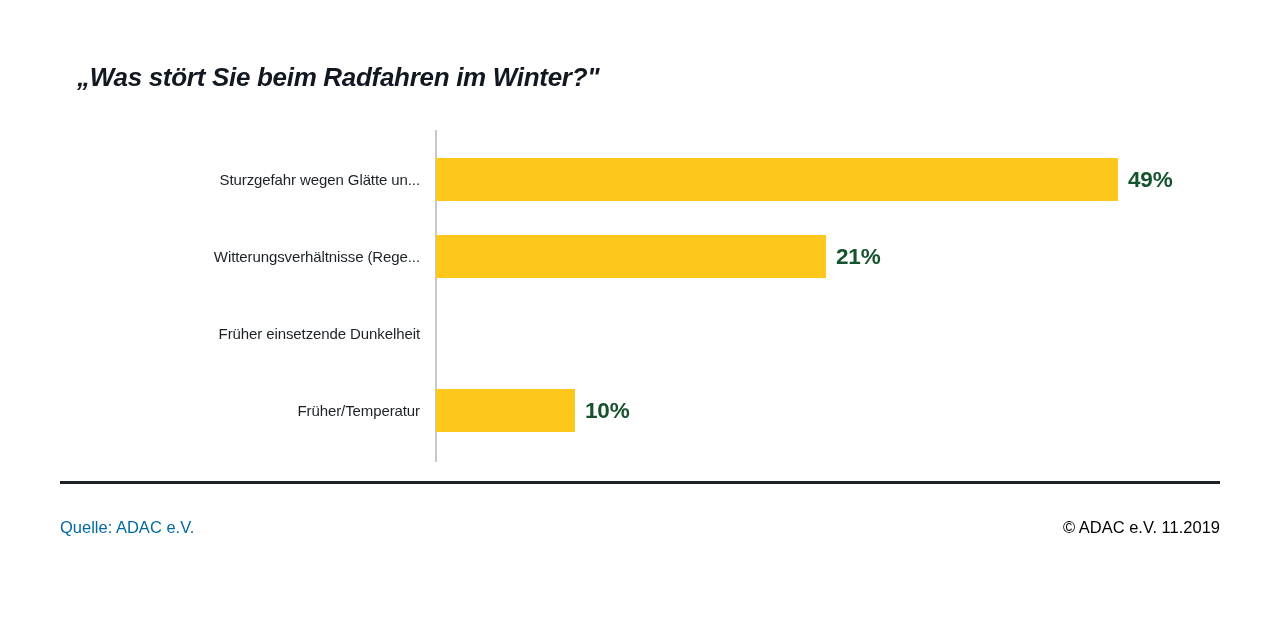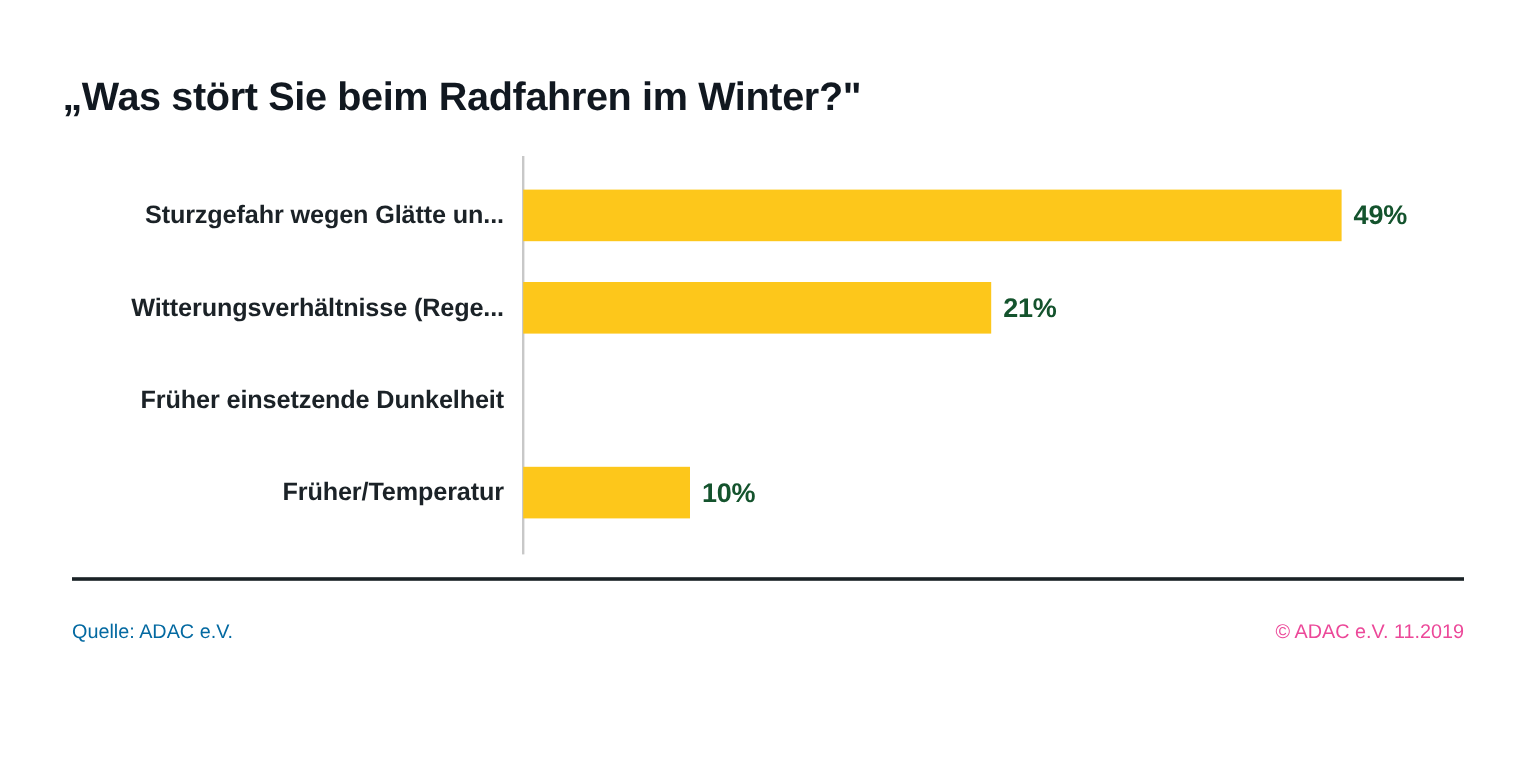--- a/index.html
+++ b/index.html
@@ -15,24 +15,25 @@
   #infographic {
     position: relative;
     width: 1280px;
     height: 633px;
     background: #ffffff;
   }
 
   
   .chart-title {
     position: absolute;
-    left: 52px;
+    left: 77px;
     top: 62px;
-    font-size: 33px;
+    font-size: 26px;
     font-weight: 700;
+    font-style: italic;
     letter-spacing: -0.3px;
     color: #111820;
     white-space: nowrap;
   }
 
   
   .plot-area {
     position: absolute;
     left: 0;
     top: 128px;
@@ -68,22 +69,22 @@
 
   .cat-label {
     position: absolute;
     left: 0;
     top: 0;
     width: 420px;
     height: 43px;
     display: flex;
     align-items: center;
     justify-content: flex-end;
-    font-size: 21px;
-    font-weight: 700;
+    font-size: 15px;
+    font-weight: 400;
     color: #1b2227;
     white-space: nowrap;
     overflow: hidden;
     letter-spacing: -0.1px;
     padding-left: 32px;
   }
 
   .bar-track {
     position: absolute;
     left: 436px;
@@ -124,21 +125,21 @@
     font-size: 16.5px;
     color: #0369a1;
     white-space: nowrap;
   }
 
   .footer-copyright {
     position: absolute;
     right: 60px;
     top: 518px;
     font-size: 16.5px;
-    color: #ec4899;
+    color: #000000;
     white-space: nowrap;
     text-align: right;
   }
 </style>
 </head>
 <body>
 
 <div id="infographic">
 
   <div class="chart-title">„Was stört Sie beim Radfahren im Winter?"</div>

